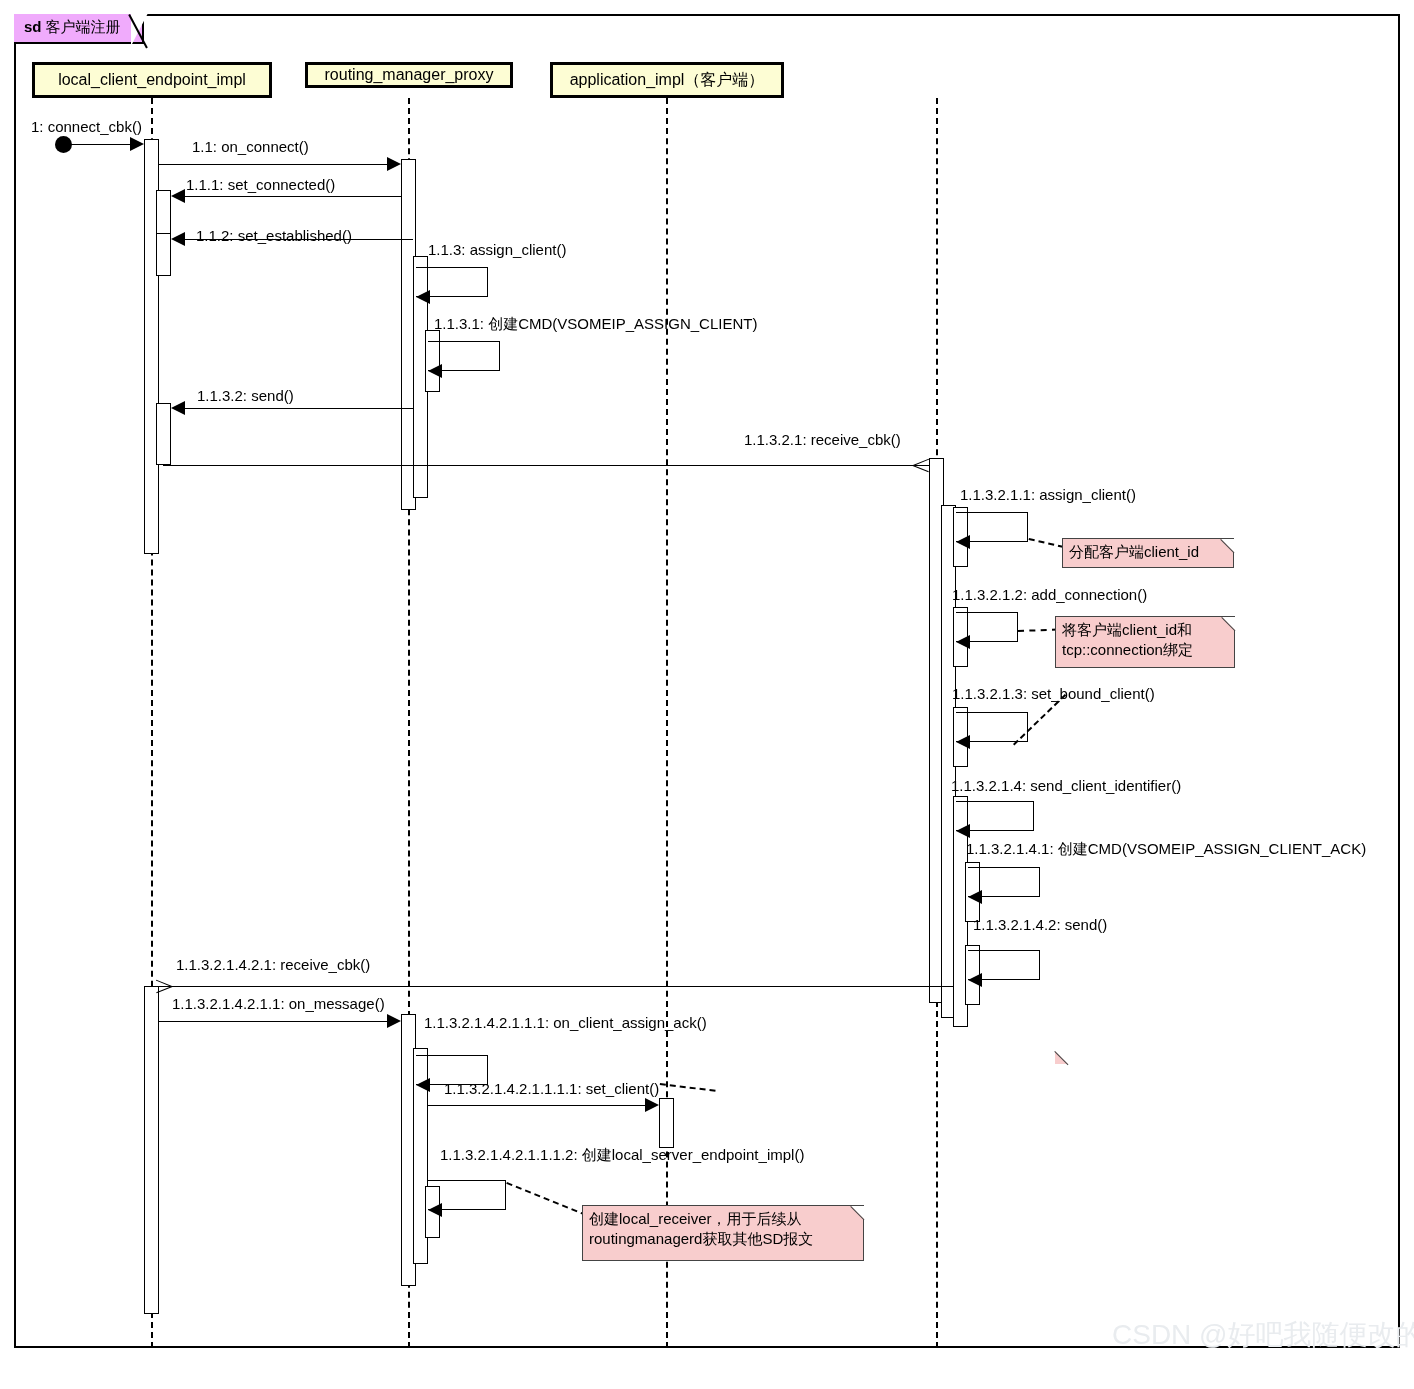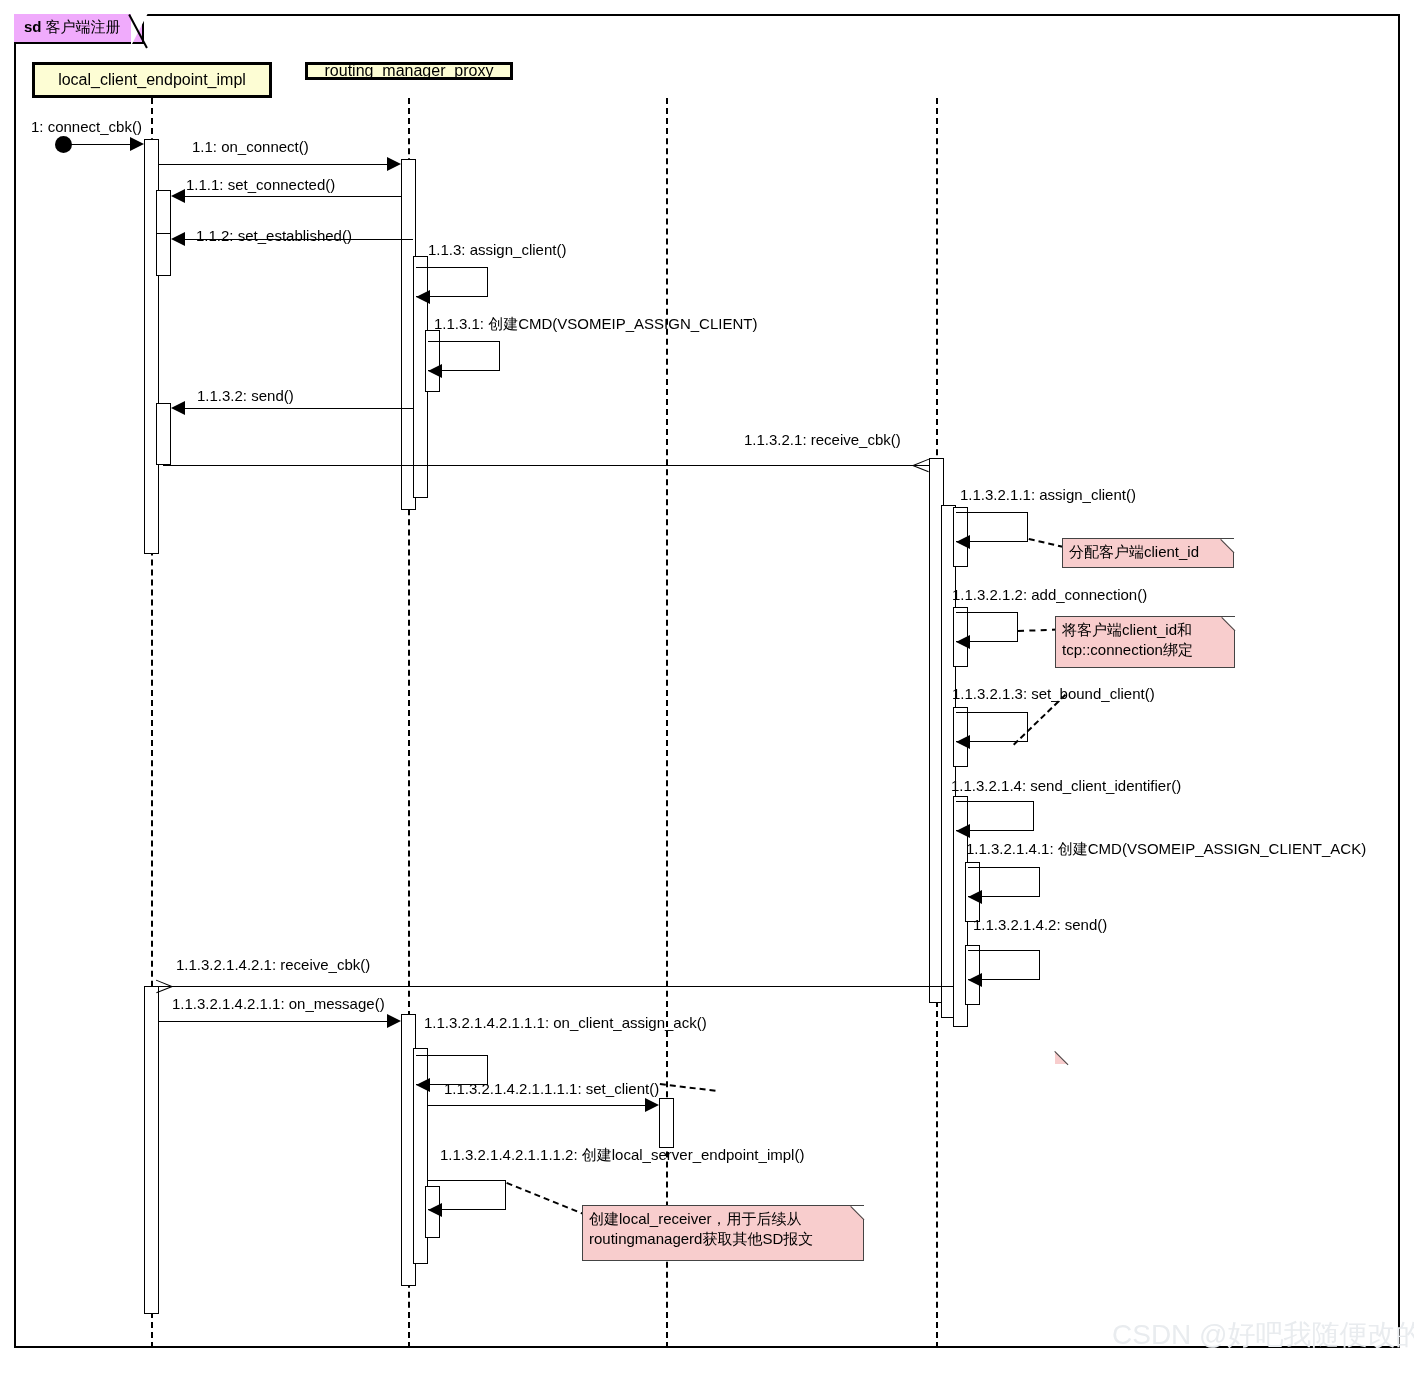--- a/index.html
+++ b/index.html
@@ -71,22 +71,25 @@
   </div>
 
   <div style="position:absolute;left:131px;top:13px;width:0;height:0;
               border-left:17px solid #fff;border-bottom:33px solid transparent;"></div>
   <div style="position:absolute;left:130px;top:14px;width:38px;height:0;
               border-top:2px solid #000;transform-origin:0 0;transform:rotate(62deg);"></div>
 
   <div class="head" style="left:32px;top:62px;width:240px;height:36px;">
     <span>local_client_endpoint_impl</span>
   </div>
-  <div class="head" style="left:305px;top:62px;width:208px;height:18px;">
+  <div class="head" style="left:305px;top:62px;width:208px;height:26px;">
     <span>routing_manager_proxy</span>
+  </div>
+  <div class="head" style="left:550px;top:62px;width:234px;height:36px;">
+    <span>application_impl（客户端）</span>
   </div>
 
   <div class="lifeline" style="left:151px;top:98px;height:1250px;"></div>
   <div class="lifeline" style="left:408px;top:98px;height:1250px;"></div>
   <div class="lifeline" style="left:666px;top:98px;height:1250px;"></div>
   <div class="lifeline" style="left:936px;top:98px;height:1250px;"></div>
 
   <div class="act" style="left:144px;top:139px;width:15px;height:415px;"></div>
   <div class="act" style="left:156px;top:190px;width:15px;height:55px;"></div>
   <div class="act" style="left:156px;top:233px;width:15px;height:43px;"></div>

